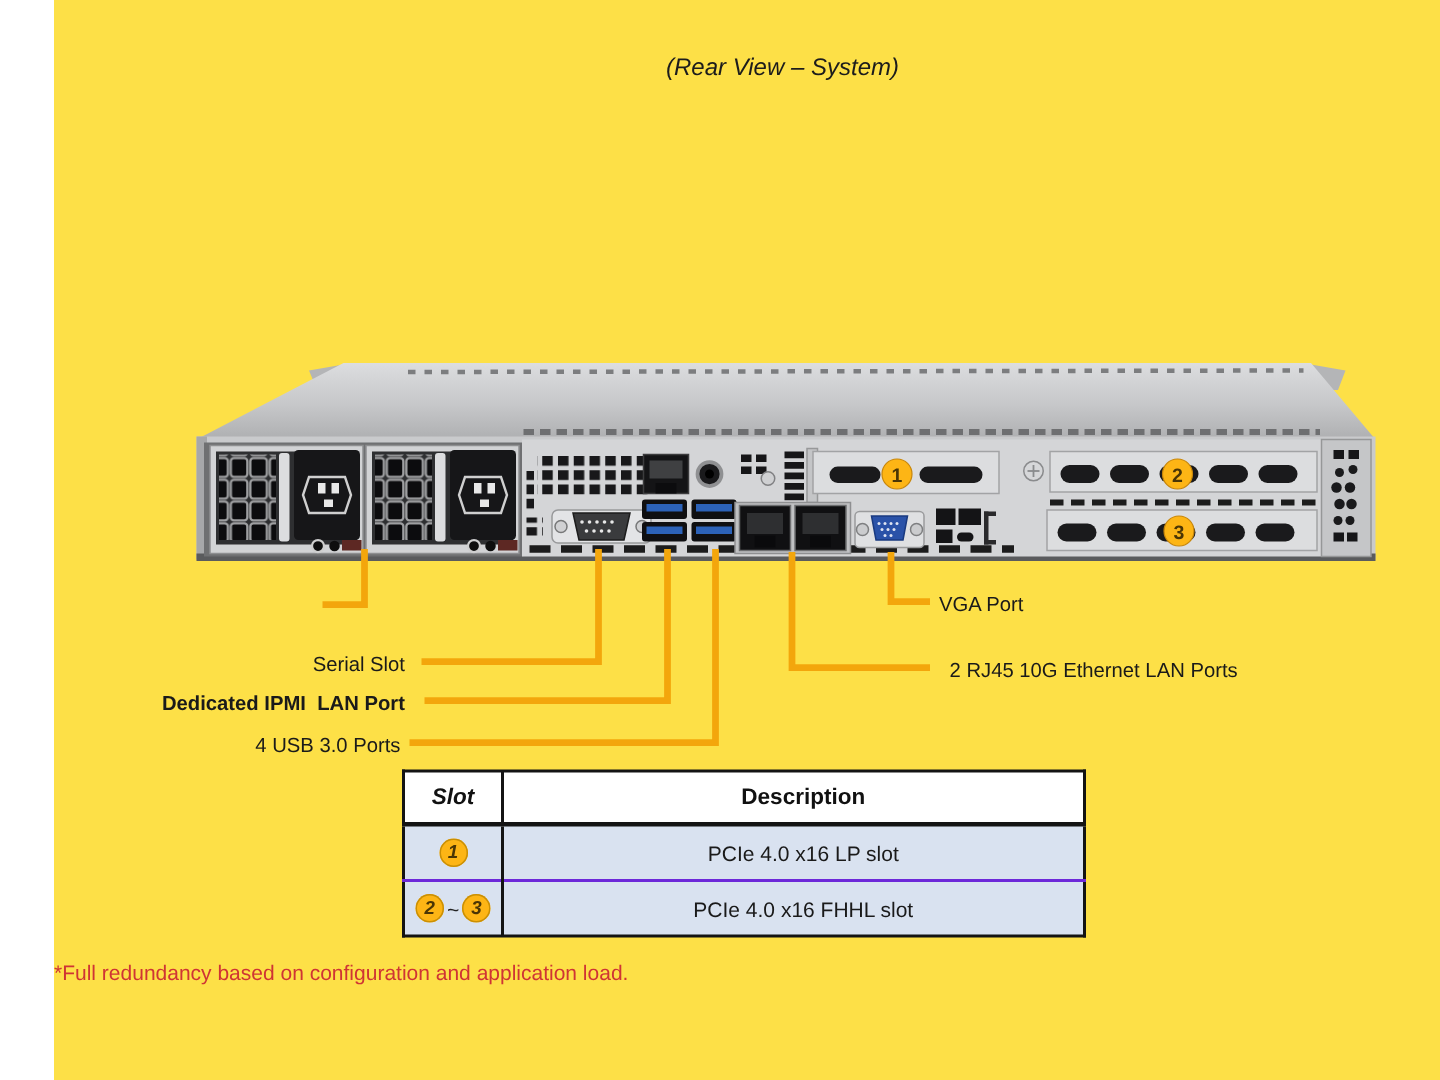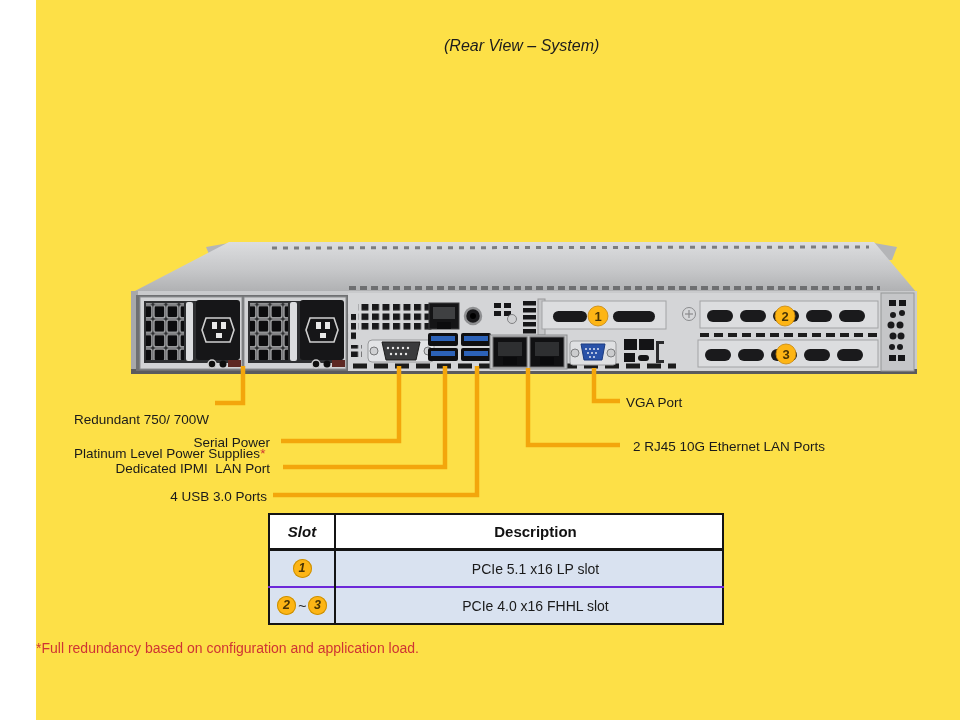--- a/index.html
+++ b/index.html
@@ -5,21 +5,21 @@
   html,body{margin:0;padding:0;background:#fff;}
   #canvas{position:relative;width:960px;height:720px;background:#fde047;overflow:hidden;
           font-family:"Liberation Sans", sans-serif;color:#1a1a1a;margin-left:36px;}
   #chassis-svg{position:absolute;left:0;top:0;width:960px;height:720px;}
   .page-title{position:absolute;left:408px;top:37px;font-size:16px;font-style:italic;color:#1c1c1c;}
   .callout-label{position:absolute;font-size:13.5px;line-height:17px;color:#1a1a1a;white-space:pre;}
   .lbl-right{text-align:right;}
   .red{color:#cf3434;}
   #psu-label{left:23px;top:394px;}
   #serial-label{right:726px;top:434px;}
-  #ipmi-label{right:726px;top:460px;}
+  #ipmi-label{right:726px;top:460px;font-weight:bold;}
   #usb-label{right:729px;top:488px;}
   #vga-label{left:590px;top:394px;}
   #lan-label{left:597px;top:438px;text-align:right;}
   .slot-table{position:absolute;left:232px;top:513px;width:456px;border-collapse:collapse;
               border:2px solid #141414;}
   .slot-table th{background:#ffffff;border-bottom:3px solid #141414;font-size:15px;font-weight:bold;
                  color:#111;height:31px;}
   .slot-table td{background:#d9e2f0;font-size:14px;color:#1a1a1a;height:33px;}
   .slot-table .col-slot{width:62px;text-align:center;border-right:2px solid #141414;font-style:italic;}
   .slot-table .col-desc{text-align:center;padding-left:14px;}
@@ -255,43 +255,39 @@
     <g stroke="#F3A60C" stroke-width="4.5" fill="none">
       <polyline points="207,366 207,403 179,403"></polyline>
       <polyline points="363,366 363,441 245,441"></polyline>
       <polyline points="409,366 409,467 247,467"></polyline>
       <polyline points="441,366 441,495 237,495"></polyline>
       <polyline points="558,368 558,401 584,401"></polyline>
       <polyline points="492,368 492,445 584,445"></polyline>
     </g>
   </svg>
 
-  <div class="callout-label" id="psu-label">
-    <span>Redundant 750/ 700W</span><br>
-    <span>Platinum Level Power Supplies</span><span class="red">*</span>
-  </div>
-  <div class="callout-label lbl-right" id="serial-label">Serial Power</div>
+  <div class="callout-label lbl-right" id="serial-label">Serial Slot</div>
   <div class="callout-label lbl-right" id="ipmi-label">Dedicated IPMI  LAN Port</div>
   <div class="callout-label lbl-right" id="usb-label">4 USB 3.0 Ports</div>
   <div class="callout-label" id="vga-label">VGA Port</div>
   <div class="callout-label" id="lan-label">2 RJ45 10G Ethernet LAN Ports</div>
 
   <table class="slot-table">
     <thead>
       <tr>
         <th class="col-slot">Slot</th>
         <th class="col-desc">Description</th>
       </tr>
     </thead>
     <tbody>
       <tr>
         <td class="col-slot">
           <span class="badge">1</span>
         </td>
-        <td class="col-desc">PCIe 5.1 x16 LP slot</td>
+        <td class="col-desc">PCIe 4.0 x16 LP slot</td>
       </tr>
       <tr>
         <td class="col-slot">
           <span class="badge">2</span><span class="tilde">~</span><span class="badge">3</span>
         </td>
         <td class="col-desc">PCIe 4.0 x16 FHHL slot</td>
       </tr>
     </tbody>
   </table>
 

